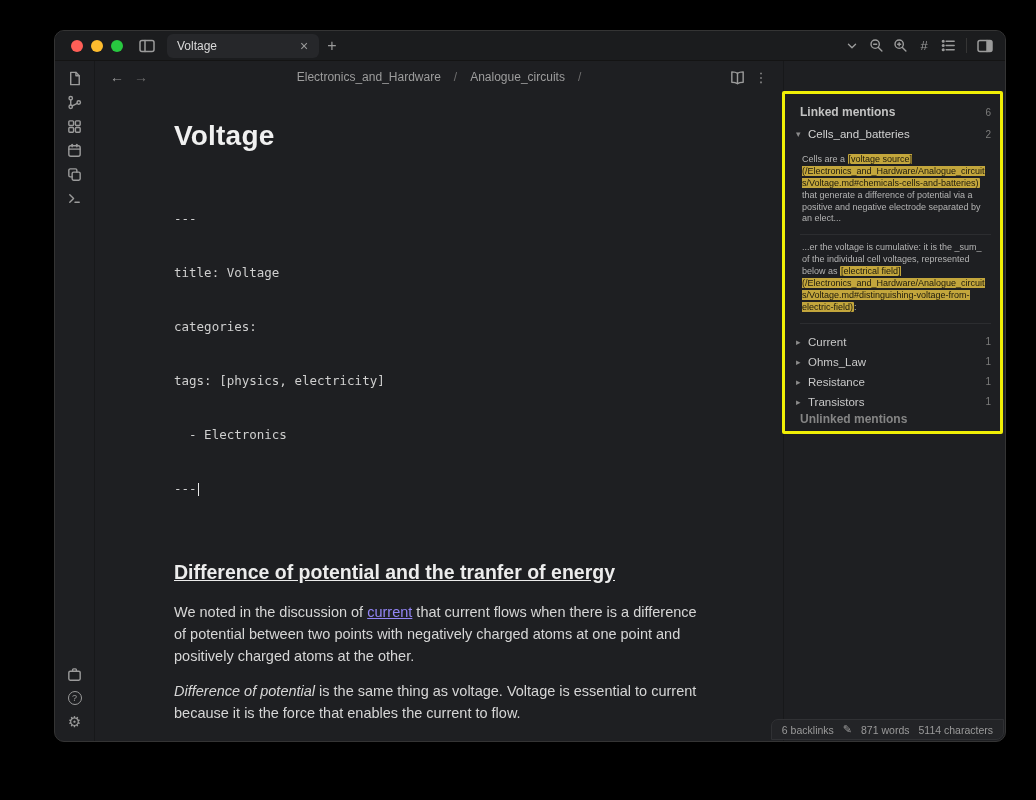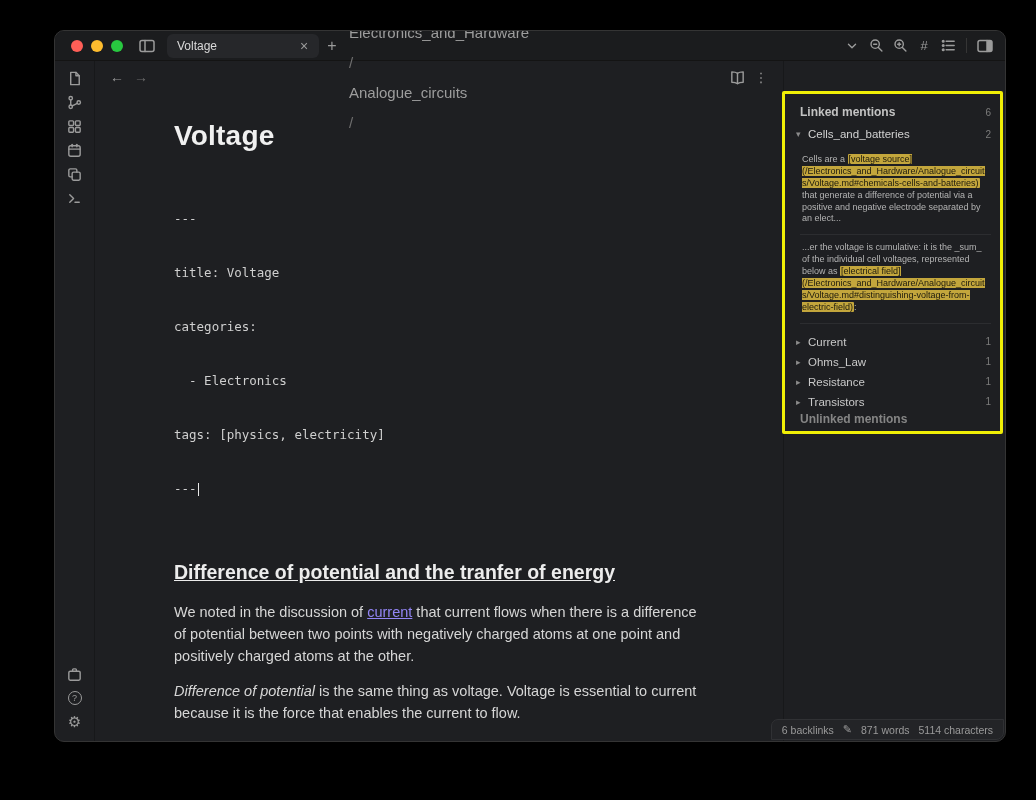--- a/index.html
+++ b/index.html
@@ -39,21 +39,21 @@
     font-size: 9px; color: #9b9b9b; display: flex; align-items: center; justify-content: center; }
   .gear { font-size: 15px; }
 
   
   .editor-pane { width: 688px; flex: none; display: flex; flex-direction: column; }
   .view-header { height: 32px; position: relative; display: flex; align-items: center; flex: none; }
   .nav-arrows { display: flex; padding-left: 10px; }
   .nav-arrows .tbicon { font-size: 14px; }
   .fwd { color: #6c6c6c; }
   .breadcrumb { position: absolute; left: 50%; transform: translateX(-50%);
-    font-size: 15px; color: #9d9d9d; display: flex; gap: 13px; white-space: nowrap; flex-direction: column; }
+    font-size: 12px; color: #9d9d9d; display: flex; gap: 13px; white-space: nowrap; }
   .crumb-sep { color: #6f6f6f; }
   .view-actions { margin-left: auto; display: flex; padding-right: 10px; }
 
   .editor-scroll { flex: 1; overflow: hidden; }
   .md { width: 530px; margin: 0 auto; color: #d6d6d6; font-size: 14.5px; line-height: 1.52;
     padding-top: 12px; }
   .md h1 { font-size: 28px; font-weight: 700; color: #f0f0f0; margin: 10px 0 16px; letter-spacing: .2px; }
   .frontmatter { font-family: "DejaVu Sans Mono", monospace; font-size: 12.5px; color: #cfcfcf;
     line-height: 1.44; margin: 4px 0 16px; white-space: pre; }
   .cursor { display: inline-block; width: 1px; height: 13px; background: #e8e8e8;
@@ -238,22 +238,22 @@
       </div>
 
       <div class="editor-scroll">
         <div class="md">
           <h1>Voltage</h1>
 
           <div class="frontmatter">
             <div>---</div>
             <div>title: Voltage</div>
             <div>categories:</div>
+            <div>tags: [physics, electricity]</div>
             <div>  - Electronics</div>
-            <div>tags: [physics, electricity]</div>
             <div><span>---</span><span class="cursor"></span></div>
           </div>
 
           <h2>Difference of potential and the tranfer of energy</h2>
 
           <p><span>We noted in the discussion of </span><a class="ilink">current</a><span> that current flows when there is a difference of potential between two points with negatively charged atoms at one point and positively charged atoms at the other.</span></p>
 
           <p><em>Difference of potential</em><span> is the same thing as voltage. Voltage is essential to current because it is the force that enables the current to flow.</span></p>
 
           <p>Without voltage there can be no current because in their natural state, the electrons in an atom are in random motion with no direction. To produce a current, energy must be imparted to the electrons so that they all flow in the same direction.</p>

